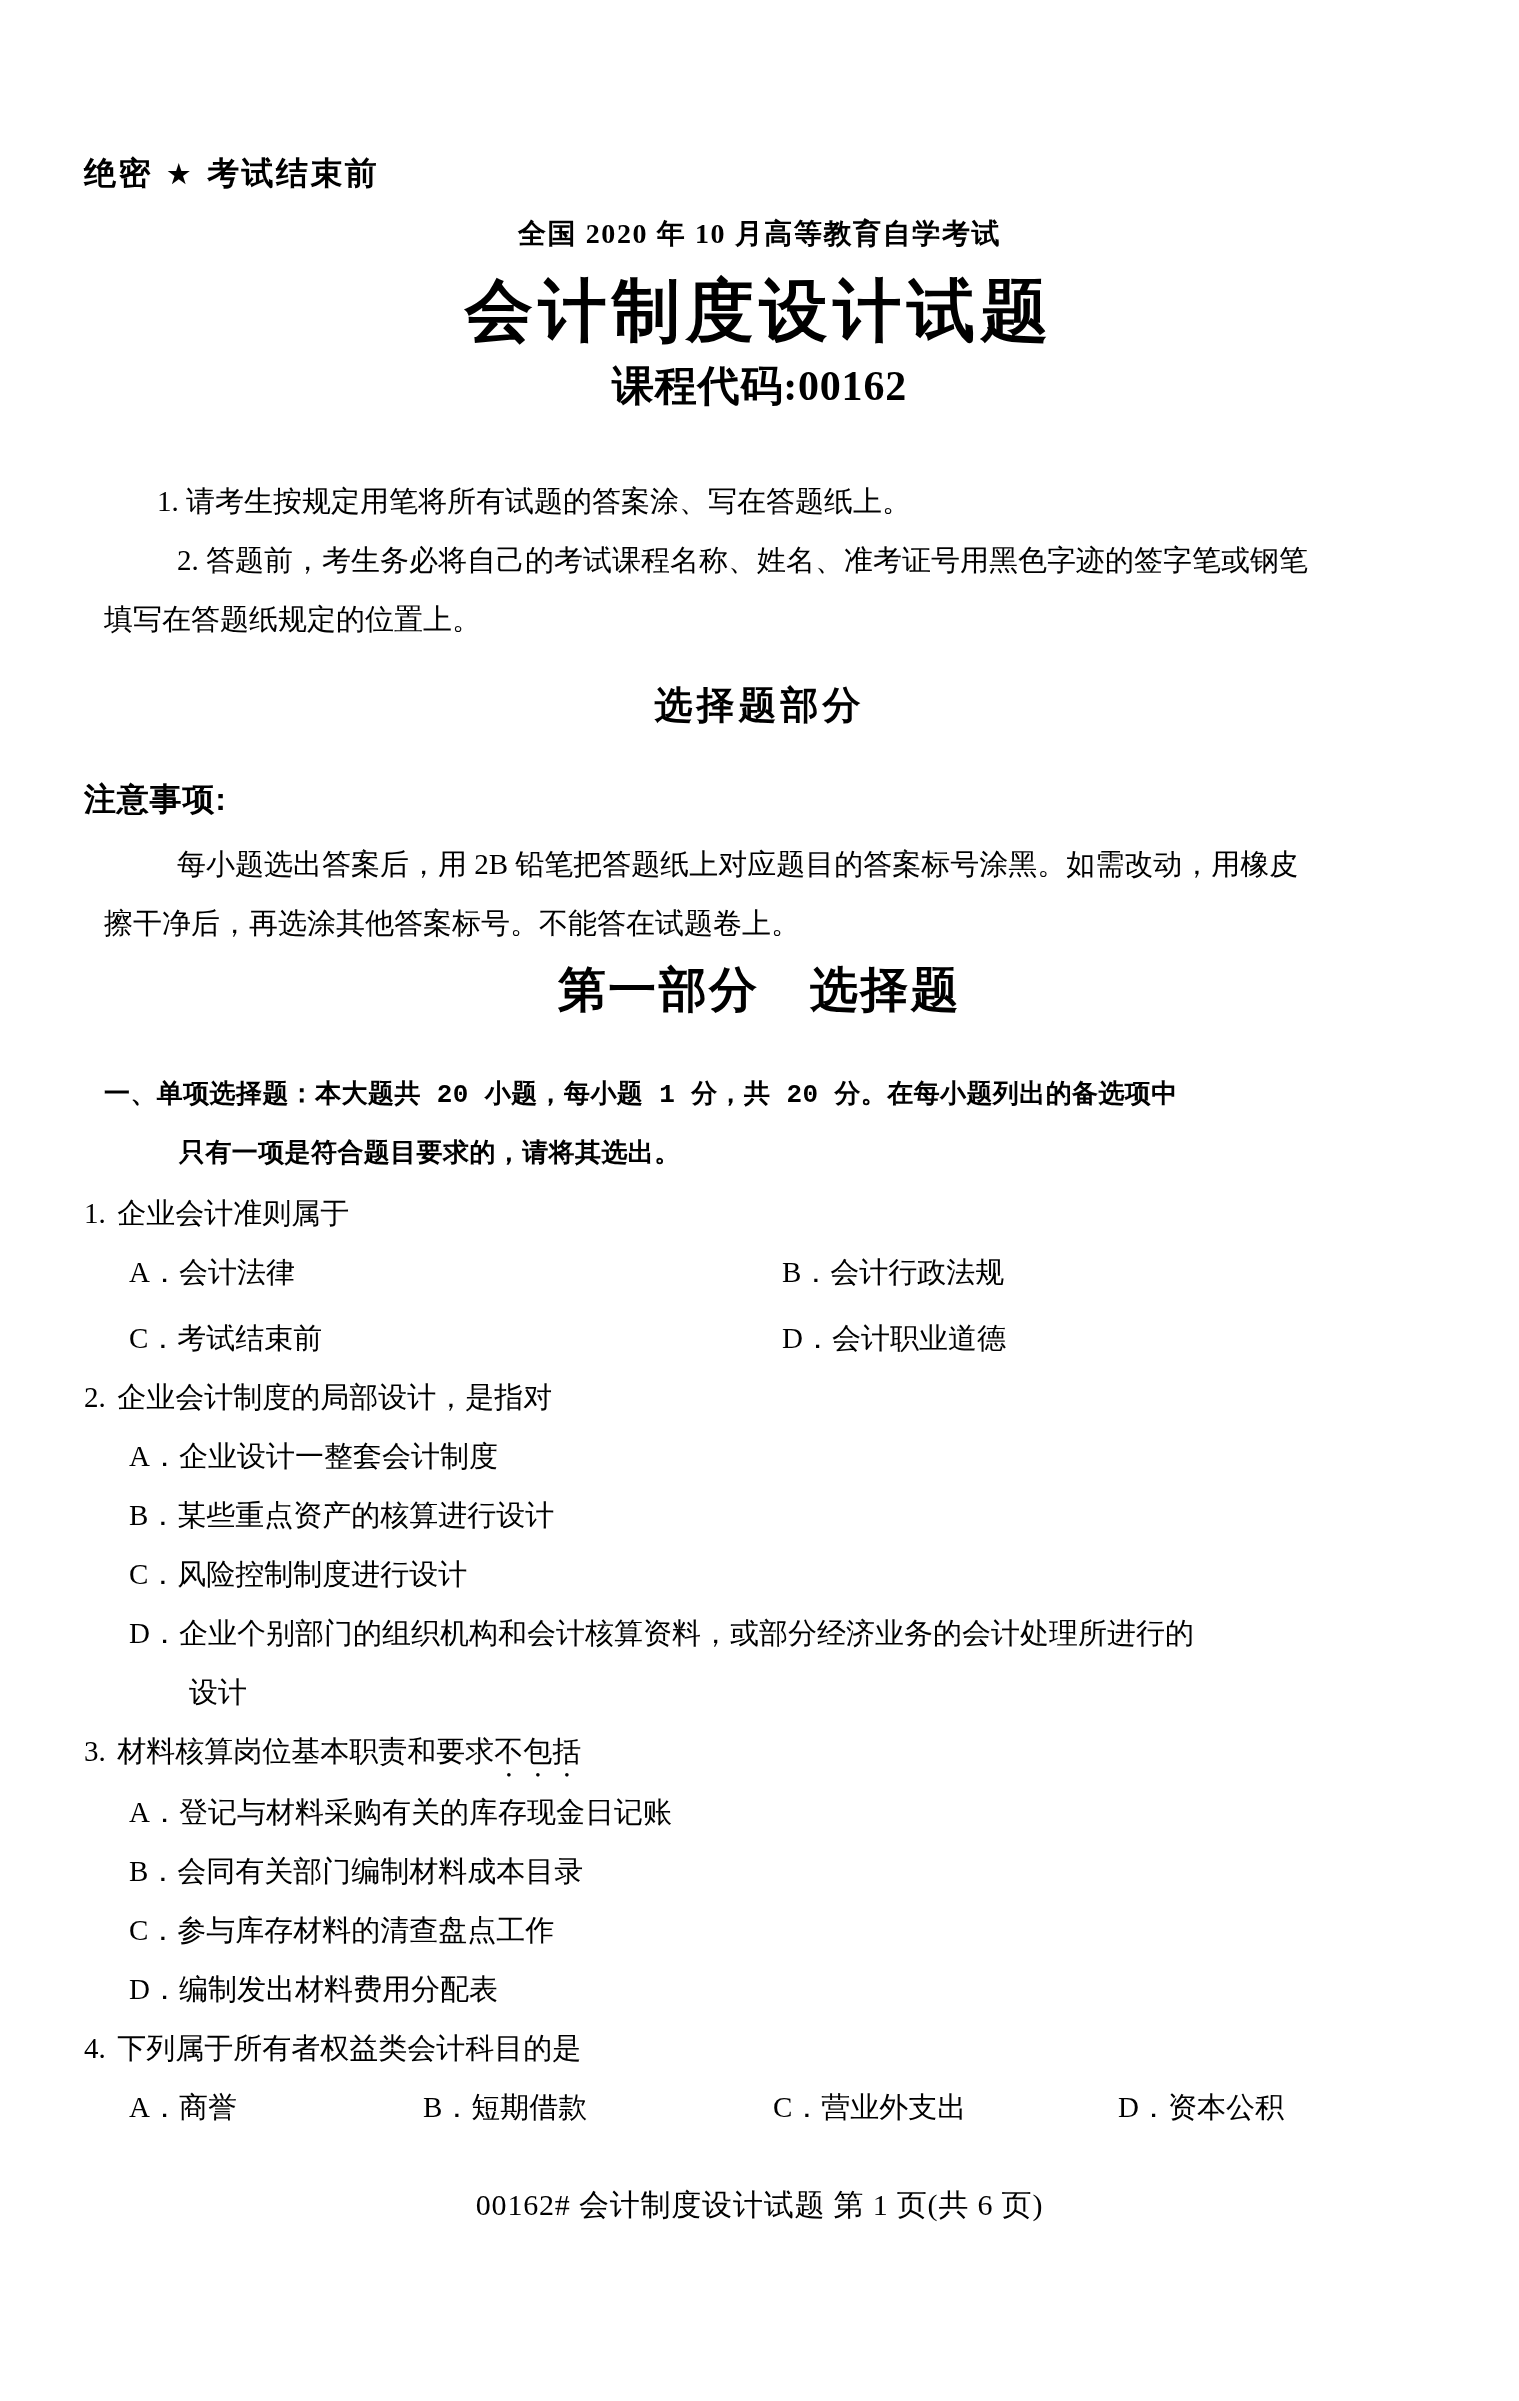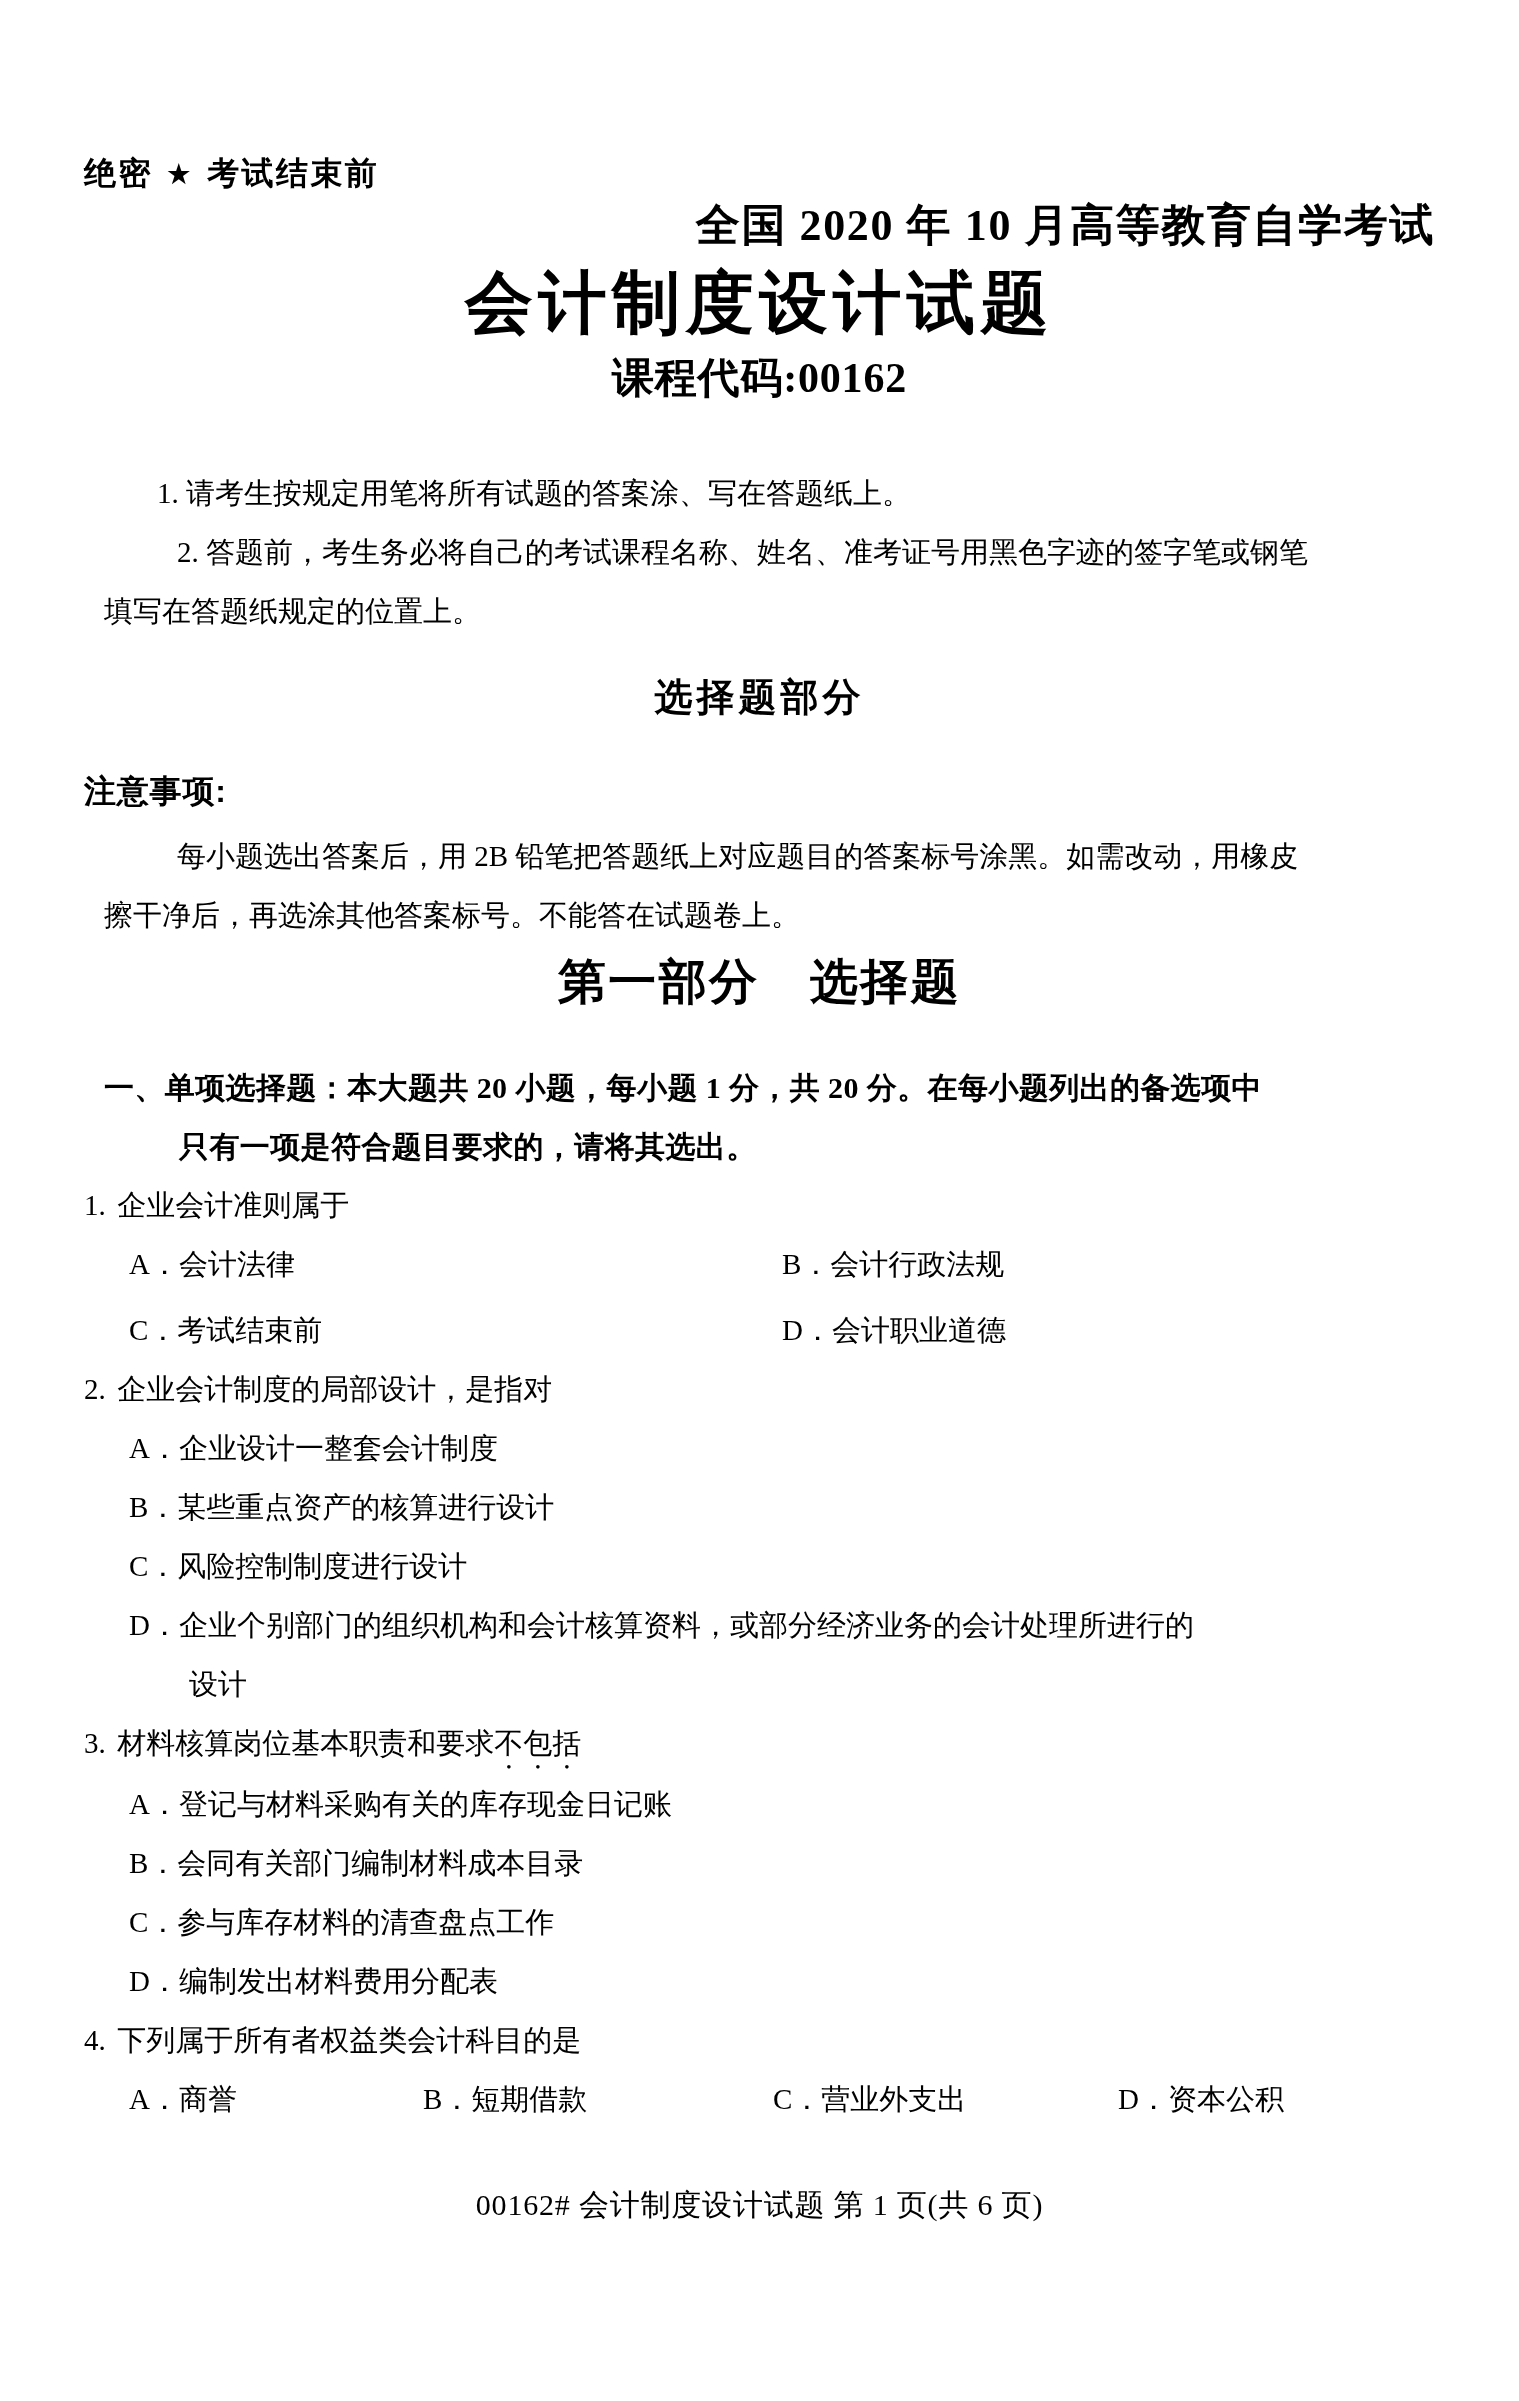--- a/index.html
+++ b/index.html
@@ -20,25 +20,25 @@
   .secrecy {
     font-family: "Liberation Sans", "DejaVu Sans", sans-serif;
     font-weight: bold;
     font-size: 32px;
     line-height: 39px;
     letter-spacing: 2.4px;
   }
   .secrecy .star { margin: 0 13px; font-size: 29px; }
 
   .title-session {
-    text-align: right;
-    font-weight: bold;
-    font-size: 44px;
+    text-align: center;
+    font-weight: bold;
+    font-size: 28px;
     line-height: 54px;
-    margin: 5px 0 0 0;
+    margin: 13px 0 0 0;
     letter-spacing: 1.6px;
   }
   .title-subject {
     text-align: center;
     font-family: "Liberation Sans", "DejaVu Sans", sans-serif;
     font-weight: bold;
     font-size: 68px;
     line-height: 68px;
     margin: 14.6px 0 0 0;
     letter-spacing: 5.7px;
@@ -85,23 +85,23 @@
     font-family: "Liberation Sans", "DejaVu Sans", sans-serif;
     font-weight: bold;
     font-size: 48px;
     line-height: 65px;
     margin: 4px 0 0 0;
     letter-spacing: 2.4px;
   }
 
   .intro {
     margin-top: 44px;
-    font-family: Liberation Serif, serif;
-    font-weight: bold;
-    font-size: 30px;
+    font-family: Liberation Mono, monospace;
+    font-weight: bold;
+    font-size: 26px;
     letter-spacing: 0.4px;
   }
 
   
   .question { margin: 0; }
   .stem { line-height: 59px; }
   .qnum { margin-right: 11.4px; }
   .options { padding-left: 45px; }
   .opt { line-height: 59px; }
   .grid2 { display: grid; grid-template-columns: 646px 1fr; gap: 7px; }

